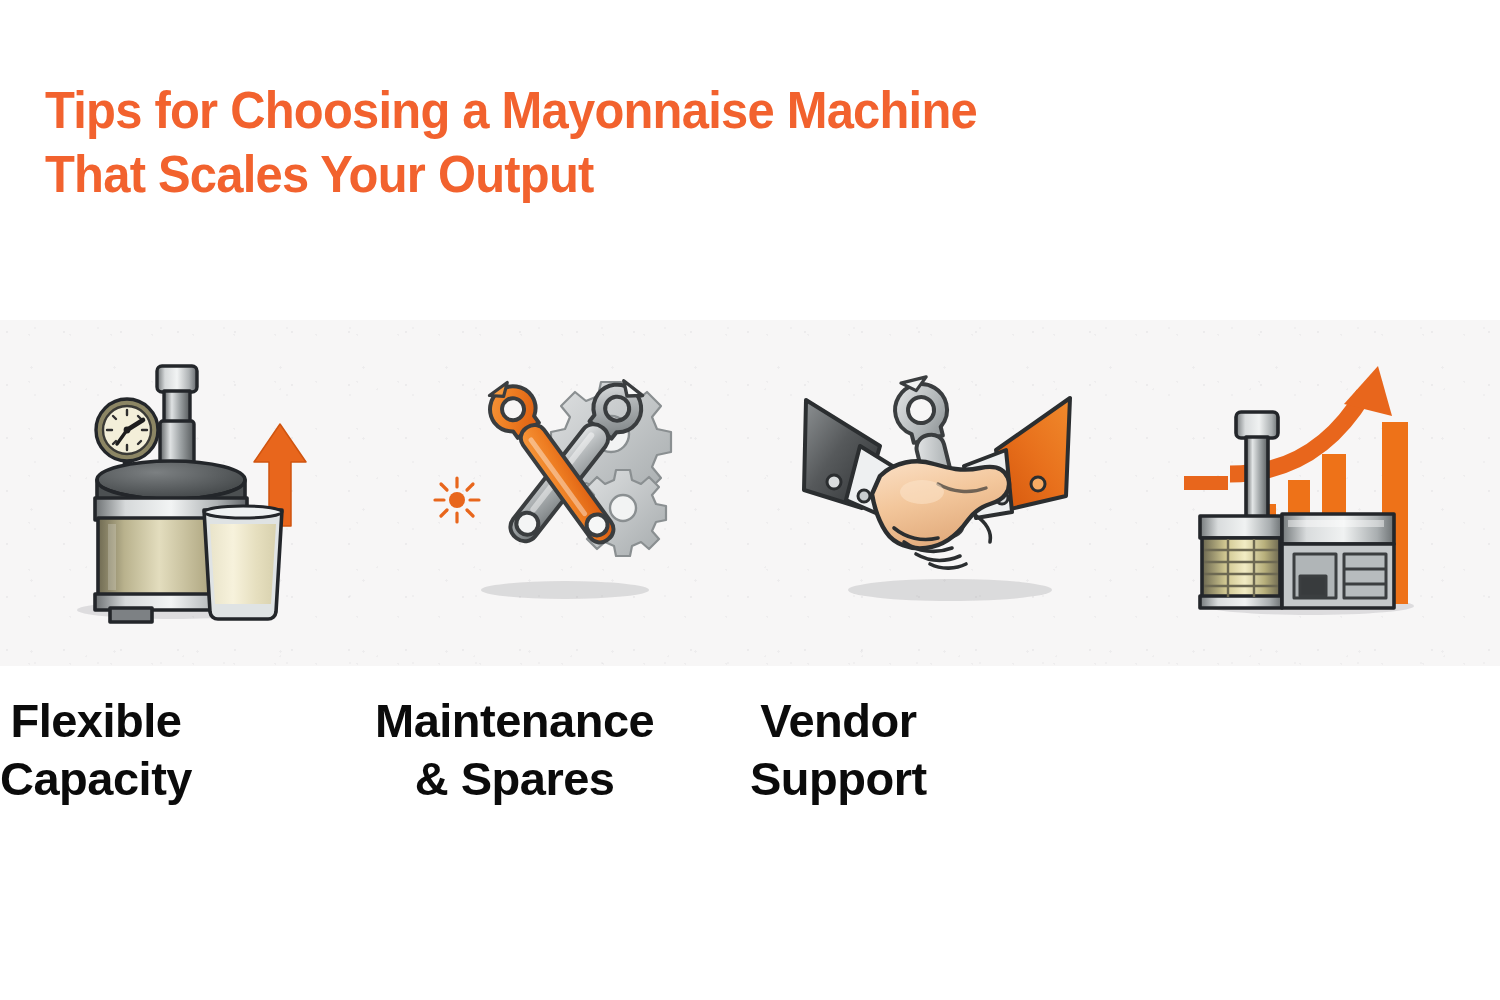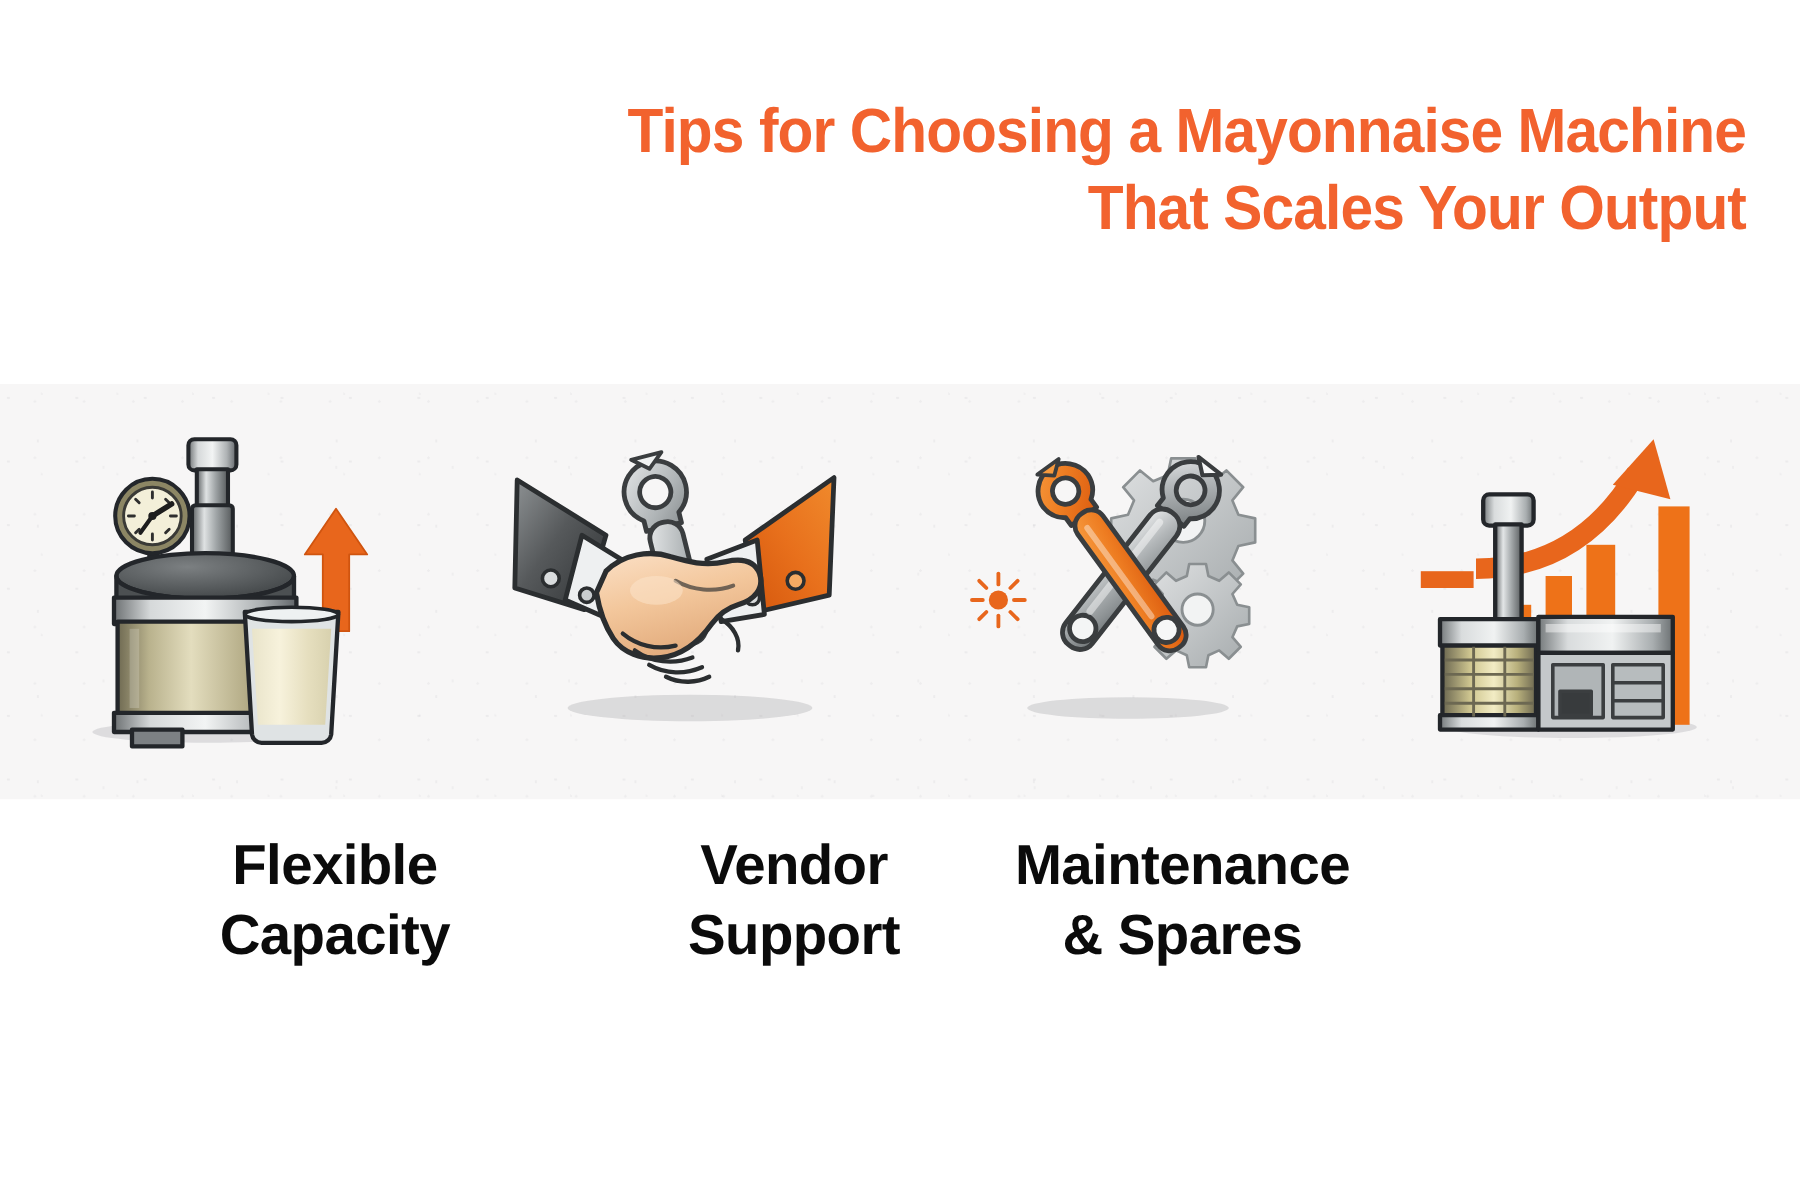--- a/index.html
+++ b/index.html
@@ -12,21 +12,21 @@
     height: 1000px;
     overflow: hidden;
     font-family: "Liberation Sans", sans-serif;
     position: relative;
   }
 
   
   .title-block {
     width: 1500px;
     padding-top: 78px;
-    text-align: right;
+    text-align: left;
   }
   .title-line {
     color: #F2622E;
     font-family: "Liberation Sans", sans-serif;
     font-weight: bold;
     font-size: 52px;
     line-height: 64px;
     letter-spacing: -0.8px;
     transform: scaleX(0.94);
     transform-origin: center;
@@ -56,21 +56,21 @@
     left: 0;
     top: 320px;
     width: 1500px;
     height: 520px;
     display: flex;
   }
   .col {
     flex: 1 1 0;
     display: flex;
     flex-direction: column;
-    align-items: flex-end;
+    align-items: flex-start;
   }
   .icon-wrap {
     height: 346px;
     width: 100%;
     display: flex;
     align-items: center;
     justify-content: center;
   }
   .icon-svg { display: block; }
 
@@ -181,20 +181,92 @@
         </g>
         <ellipse cx="185" cy="154" rx="39" ry="6" fill="#eef1f2" stroke="#23262a" stroke-width="3"></ellipse>
       </svg>
     </div>
     <div class="col-label">Flexible
 Capacity</div>
   </div>
 
   <div class="col">
     <div class="icon-wrap">
+      <svg class="icon-svg" width="260" height="270" viewBox="0 0 260 270" xmlns="http://www.w3.org/2000/svg">
+        <defs>
+          <linearGradient id="wrGray" x1="0" y1="0" x2="1" y2="1">
+            <stop offset="0" stop-color="#e8eaeb"></stop>
+            <stop offset="0.4" stop-color="#b3b7b9"></stop>
+            <stop offset="0.75" stop-color="#8d9294"></stop>
+            <stop offset="1" stop-color="#6b7072"></stop>
+          </linearGradient>
+          <linearGradient id="wrOrange" x1="0" y1="0" x2="1" y2="1">
+            <stop offset="0" stop-color="#f79a3e"></stop>
+            <stop offset="0.45" stop-color="#ee7d22"></stop>
+            <stop offset="1" stop-color="#d9560c"></stop>
+          </linearGradient>
+          <linearGradient id="gearG" x1="0" y1="0" x2="1" y2="1">
+            <stop offset="0" stop-color="#dfe1e2"></stop>
+            <stop offset="1" stop-color="#a6abad"></stop>
+          </linearGradient>
+        </defs>
+
+        <ellipse cx="132" cy="232" rx="84" ry="9" fill="#9a9ba0" opacity=".3"></ellipse>
+
+        <g transform="translate(178,76)">
+          <g fill="url(#gearG)" stroke="#8a8f91" stroke-width="2.2" stroke-linejoin="round">
+            <path d="M-10-52 h20 l3 14 12 5 11-9 14 14 -9 11 5 12 14 3 v20 l-14 3 -5 12 9 11 -14 14 -11-9 -12 5 -3 14 h-20 l-3-14 -12-5 -11 9 -14-14 9-11 -5-12 -14-3 v-20 l14-3 5-12 -9-11 14-14 11 9 12-5 z"></path>
+          </g>
+          <circle r="18" fill="#f2f3f3" stroke="#8a8f91" stroke-width="2.4"></circle>
+        </g>
+
+        <g transform="translate(190,150)">
+          <g fill="url(#gearG)" stroke="#8a8f91" stroke-width="2.2" stroke-linejoin="round">
+            <path d="M-7-38 h14 l2 10 9 4 8-7 10 10 -7 8 4 9 10 2 v14 l-10 2 -4 9 7 8 -10 10 -8-7 -9 4 -2 10 h-14 l-2-10 -9-4 -8 7 -10-10 7-8 -4-9 -10-2 v-14 l10-2 4-9 -7-8 10-10 8 7 9-4 z"></path>
+          </g>
+          <circle r="13" fill="#f2f3f3" stroke="#8a8f91" stroke-width="2.4"></circle>
+        </g>
+
+        <g transform="rotate(38 130 120)">
+          <path d="M130 8 a24 24 0 0 0 -24 24 a24 24 0 0 0 10 19 v8 h28 v-8 a24 24 0 0 0 10 -19 a24 24 0 0 0 -24 -24 z
+                   M130 20 a12 12 0 0 1 12 12 a12 12 0 0 1 -12 12 a12 12 0 0 1 -12 -12 a12 12 0 0 1 12 -12 z" fill="url(#wrGray)" stroke="#3a3d3f" stroke-width="4" stroke-linejoin="round"></path>
+          <path d="M130 16 l-12 -10 h24 z" fill="#f7f8f8" stroke="#3a3d3f" stroke-width="3.4" stroke-linejoin="round"></path>
+          <rect x="116" y="56" width="28" height="140" rx="13" fill="url(#wrGray)" stroke="#3a3d3f" stroke-width="4"></rect>
+          <circle cx="130" cy="178" r="11" fill="#f4f5f5" stroke="#3a3d3f" stroke-width="4"></circle>
+          <rect x="123" y="66" width="6" height="100" rx="3" fill="#ffffff" opacity=".45"></rect>
+        </g>
+
+        <g transform="rotate(-36 130 120)">
+          <path d="M130 12 a23 23 0 0 0 -23 23 a23 23 0 0 0 10 18 v8 h26 v-8 a23 23 0 0 0 10 -18 a23 23 0 0 0 -23 -23 z
+                   M130 24 a11 11 0 0 1 11 11 a11 11 0 0 1 -11 11 a11 11 0 0 1 -11 -11 a11 11 0 0 1 11 -11 z" fill="url(#wrOrange)" stroke="#3a3d3f" stroke-width="4" stroke-linejoin="round"></path>
+          <path d="M130 19 l-11 -9 h22 z" fill="#f79a3e" stroke="#3a3d3f" stroke-width="3.2" stroke-linejoin="round"></path>
+          <rect x="117" y="58" width="26" height="138" rx="12" fill="url(#wrOrange)" stroke="#3a3d3f" stroke-width="4"></rect>
+          <circle cx="130" cy="178" r="10.5" fill="#f6f7f7" stroke="#3a3d3f" stroke-width="4"></circle>
+          <rect x="124" y="68" width="5" height="96" rx="2.5" fill="#ffffff" opacity=".4"></rect>
+        </g>
+
+        <g transform="translate(24,142)" stroke="#E8661C" stroke-width="3.2" stroke-linecap="round">
+          <circle r="8" fill="#E8661C" stroke="none"></circle>
+          <line x1="0" y1="-22" x2="0" y2="-13"></line>
+          <line x1="0" y1="13" x2="0" y2="22"></line>
+          <line x1="-22" y1="0" x2="-13" y2="0"></line>
+          <line x1="13" y1="0" x2="22" y2="0"></line>
+          <line x1="-16" y1="-16" x2="-10" y2="-10"></line>
+          <line x1="10" y1="-10" x2="16" y2="-16"></line>
+          <line x1="-16" y1="16" x2="-10" y2="10"></line>
+          <line x1="10" y1="10" x2="16" y2="16"></line>
+        </g>
+      </svg>
+    </div>
+    <div class="col-label">Maintenance
+&amp; Spares</div>
+  </div>
+
+  <div class="col">
+    <div class="icon-wrap">
       <svg class="icon-svg" width="280" height="250" viewBox="0 0 280 250" xmlns="http://www.w3.org/2000/svg">
         <defs>
           <linearGradient id="sleeveDark" x1="0" y1="0" x2="1" y2="1">
             <stop offset="0" stop-color="#8e9294"></stop>
             <stop offset="0.45" stop-color="#56595b"></stop>
             <stop offset="1" stop-color="#2e3133"></stop>
           </linearGradient>
           <linearGradient id="sleeveOrange" x1="1" y1="0" x2="0" y2="1">
             <stop offset="0" stop-color="#f08a2c"></stop>
             <stop offset="0.5" stop-color="#e8701c"></stop>
@@ -255,92 +327,20 @@
           <ellipse cx="124" cy="124" rx="22" ry="12" fill="#fbe4cb" opacity=".55"></ellipse>
         </g>
       </svg>
     </div>
     <div class="col-label">Vendor
 Support</div>
   </div>
 
   <div class="col">
     <div class="icon-wrap">
-      <svg class="icon-svg" width="260" height="270" viewBox="0 0 260 270" xmlns="http://www.w3.org/2000/svg">
-        <defs>
-          <linearGradient id="wrGray" x1="0" y1="0" x2="1" y2="1">
-            <stop offset="0" stop-color="#e8eaeb"></stop>
-            <stop offset="0.4" stop-color="#b3b7b9"></stop>
-            <stop offset="0.75" stop-color="#8d9294"></stop>
-            <stop offset="1" stop-color="#6b7072"></stop>
-          </linearGradient>
-          <linearGradient id="wrOrange" x1="0" y1="0" x2="1" y2="1">
-            <stop offset="0" stop-color="#f79a3e"></stop>
-            <stop offset="0.45" stop-color="#ee7d22"></stop>
-            <stop offset="1" stop-color="#d9560c"></stop>
-          </linearGradient>
-          <linearGradient id="gearG" x1="0" y1="0" x2="1" y2="1">
-            <stop offset="0" stop-color="#dfe1e2"></stop>
-            <stop offset="1" stop-color="#a6abad"></stop>
-          </linearGradient>
-        </defs>
-
-        <ellipse cx="132" cy="232" rx="84" ry="9" fill="#9a9ba0" opacity=".3"></ellipse>
-
-        <g transform="translate(178,76)">
-          <g fill="url(#gearG)" stroke="#8a8f91" stroke-width="2.2" stroke-linejoin="round">
-            <path d="M-10-52 h20 l3 14 12 5 11-9 14 14 -9 11 5 12 14 3 v20 l-14 3 -5 12 9 11 -14 14 -11-9 -12 5 -3 14 h-20 l-3-14 -12-5 -11 9 -14-14 9-11 -5-12 -14-3 v-20 l14-3 5-12 -9-11 14-14 11 9 12-5 z"></path>
-          </g>
-          <circle r="18" fill="#f2f3f3" stroke="#8a8f91" stroke-width="2.4"></circle>
-        </g>
-
-        <g transform="translate(190,150)">
-          <g fill="url(#gearG)" stroke="#8a8f91" stroke-width="2.2" stroke-linejoin="round">
-            <path d="M-7-38 h14 l2 10 9 4 8-7 10 10 -7 8 4 9 10 2 v14 l-10 2 -4 9 7 8 -10 10 -8-7 -9 4 -2 10 h-14 l-2-10 -9-4 -8 7 -10-10 7-8 -4-9 -10-2 v-14 l10-2 4-9 -7-8 10-10 8 7 9-4 z"></path>
-          </g>
-          <circle r="13" fill="#f2f3f3" stroke="#8a8f91" stroke-width="2.4"></circle>
-        </g>
-
-        <g transform="rotate(38 130 120)">
-          <path d="M130 8 a24 24 0 0 0 -24 24 a24 24 0 0 0 10 19 v8 h28 v-8 a24 24 0 0 0 10 -19 a24 24 0 0 0 -24 -24 z
-                   M130 20 a12 12 0 0 1 12 12 a12 12 0 0 1 -12 12 a12 12 0 0 1 -12 -12 a12 12 0 0 1 12 -12 z" fill="url(#wrGray)" stroke="#3a3d3f" stroke-width="4" stroke-linejoin="round"></path>
-          <path d="M130 16 l-12 -10 h24 z" fill="#f7f8f8" stroke="#3a3d3f" stroke-width="3.4" stroke-linejoin="round"></path>
-          <rect x="116" y="56" width="28" height="140" rx="13" fill="url(#wrGray)" stroke="#3a3d3f" stroke-width="4"></rect>
-          <circle cx="130" cy="178" r="11" fill="#f4f5f5" stroke="#3a3d3f" stroke-width="4"></circle>
-          <rect x="123" y="66" width="6" height="100" rx="3" fill="#ffffff" opacity=".45"></rect>
-        </g>
-
-        <g transform="rotate(-36 130 120)">
-          <path d="M130 12 a23 23 0 0 0 -23 23 a23 23 0 0 0 10 18 v8 h26 v-8 a23 23 0 0 0 10 -18 a23 23 0 0 0 -23 -23 z
-                   M130 24 a11 11 0 0 1 11 11 a11 11 0 0 1 -11 11 a11 11 0 0 1 -11 -11 a11 11 0 0 1 11 -11 z" fill="url(#wrOrange)" stroke="#3a3d3f" stroke-width="4" stroke-linejoin="round"></path>
-          <path d="M130 19 l-11 -9 h22 z" fill="#f79a3e" stroke="#3a3d3f" stroke-width="3.2" stroke-linejoin="round"></path>
-          <rect x="117" y="58" width="26" height="138" rx="12" fill="url(#wrOrange)" stroke="#3a3d3f" stroke-width="4"></rect>
-          <circle cx="130" cy="178" r="10.5" fill="#f6f7f7" stroke="#3a3d3f" stroke-width="4"></circle>
-          <rect x="124" y="68" width="5" height="96" rx="2.5" fill="#ffffff" opacity=".4"></rect>
-        </g>
-
-        <g transform="translate(24,142)" stroke="#E8661C" stroke-width="3.2" stroke-linecap="round">
-          <circle r="8" fill="#E8661C" stroke="none"></circle>
-          <line x1="0" y1="-22" x2="0" y2="-13"></line>
-          <line x1="0" y1="13" x2="0" y2="22"></line>
-          <line x1="-22" y1="0" x2="-13" y2="0"></line>
-          <line x1="13" y1="0" x2="22" y2="0"></line>
-          <line x1="-16" y1="-16" x2="-10" y2="-10"></line>
-          <line x1="10" y1="-10" x2="16" y2="-16"></line>
-          <line x1="-16" y1="16" x2="-10" y2="10"></line>
-          <line x1="10" y1="10" x2="16" y2="16"></line>
-        </g>
-      </svg>
-    </div>
-    <div class="col-label">Maintenance
-&amp; Spares</div>
-  </div>
-
-  <div class="col">
-    <div class="icon-wrap">
       <svg class="icon-svg" width="270" height="270" viewBox="0 0 270 270" xmlns="http://www.w3.org/2000/svg">
         <defs>
           <linearGradient id="mShaft" x1="0" y1="0" x2="1" y2="0">
             <stop offset="0" stop-color="#5f6365"></stop>
             <stop offset="0.3" stop-color="#e3e6e7"></stop>
             <stop offset="0.62" stop-color="#a2a7a9"></stop>
             <stop offset="1" stop-color="#5a5e60"></stop>
           </linearGradient>
           <linearGradient id="mBody" x1="0" y1="0" x2="1" y2="0">
             <stop offset="0" stop-color="#74797b"></stop>

